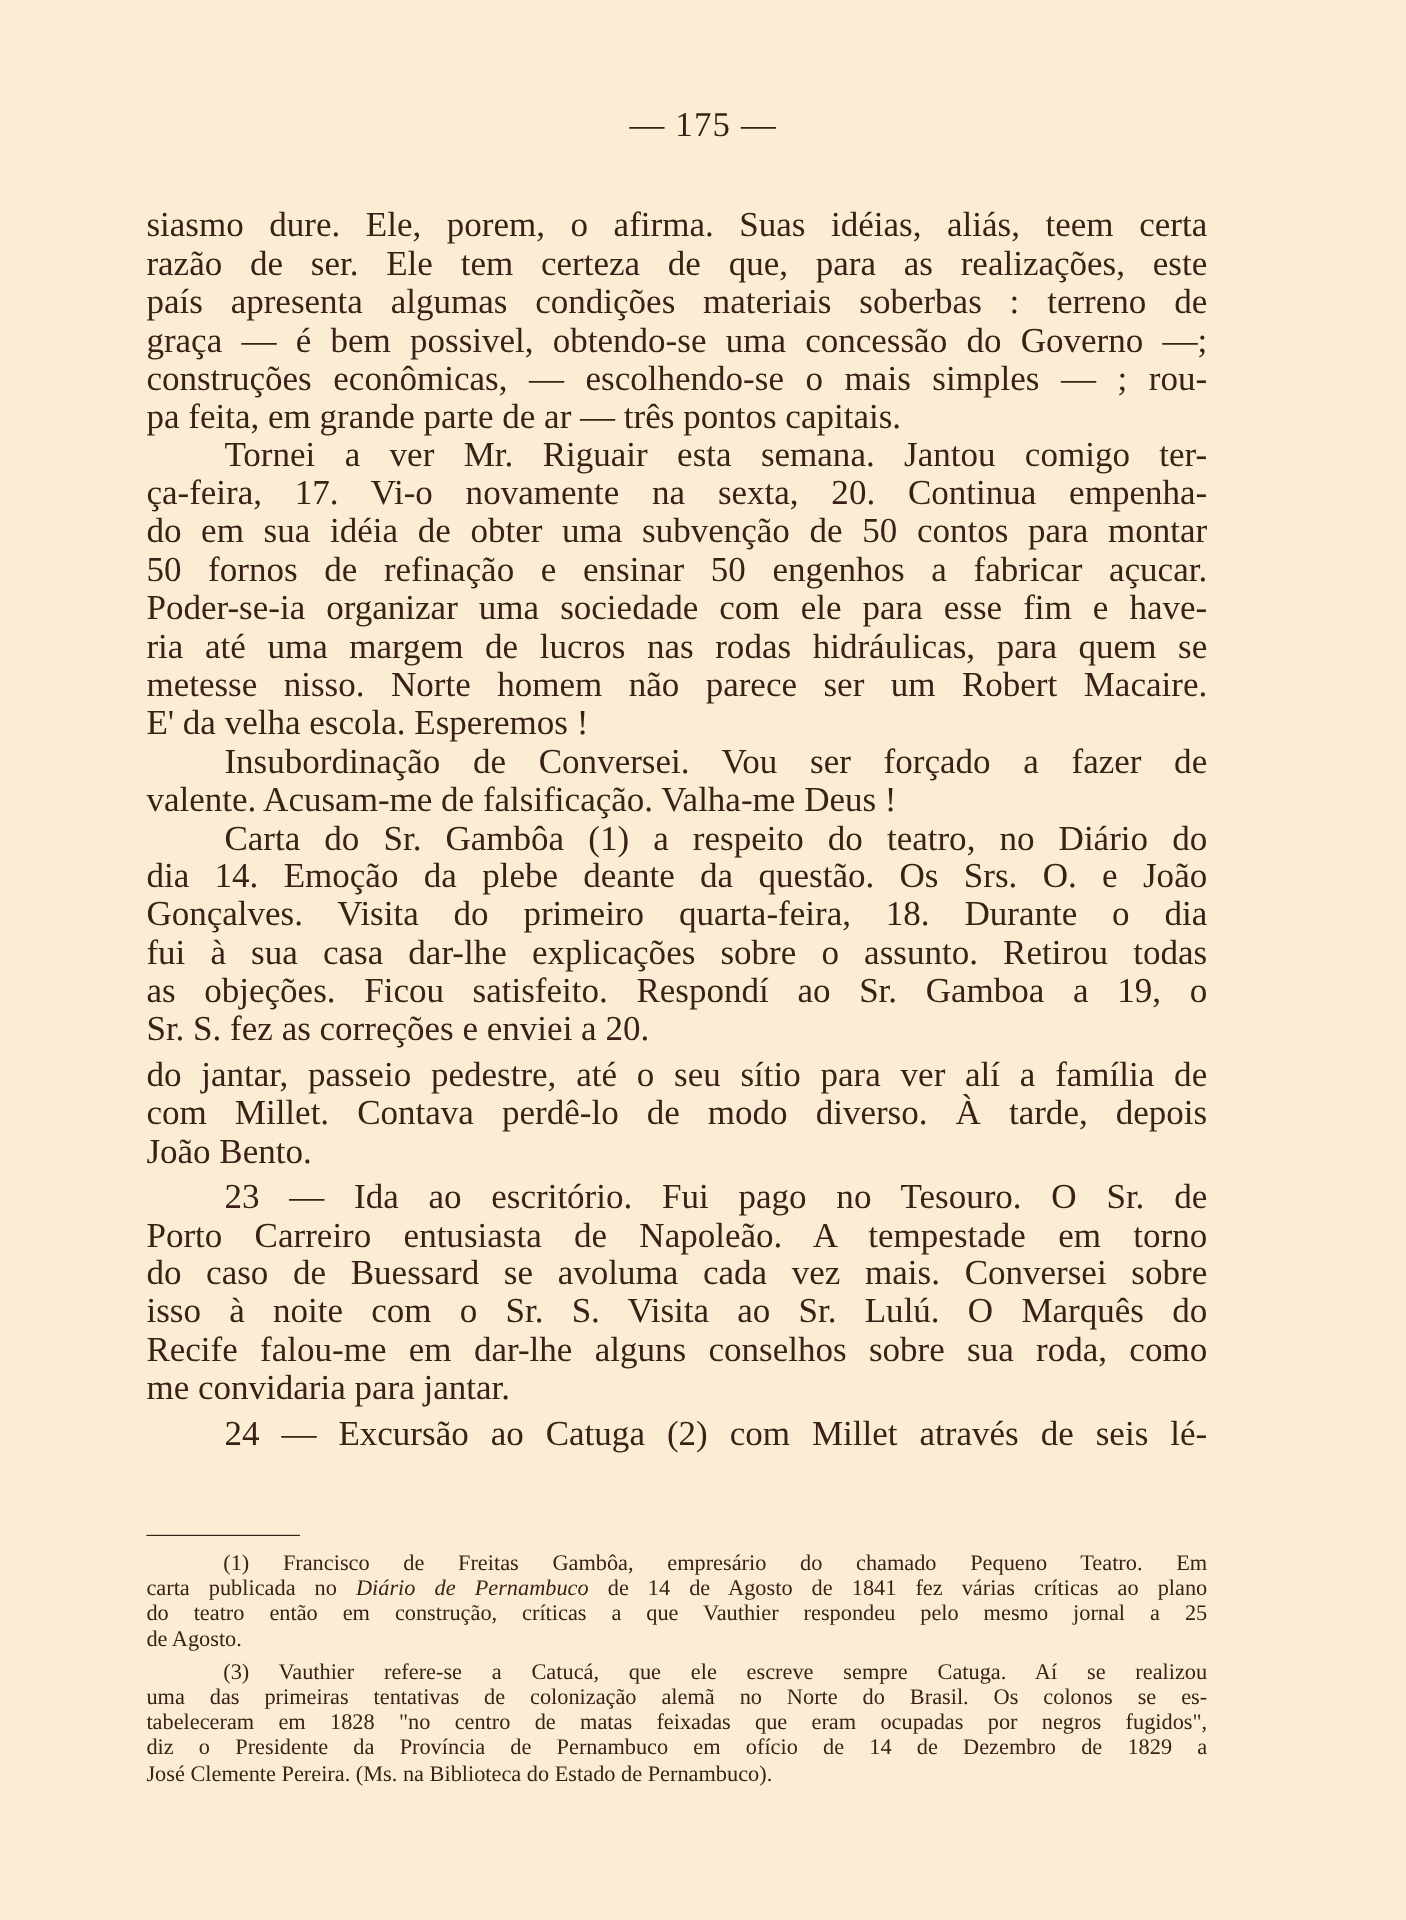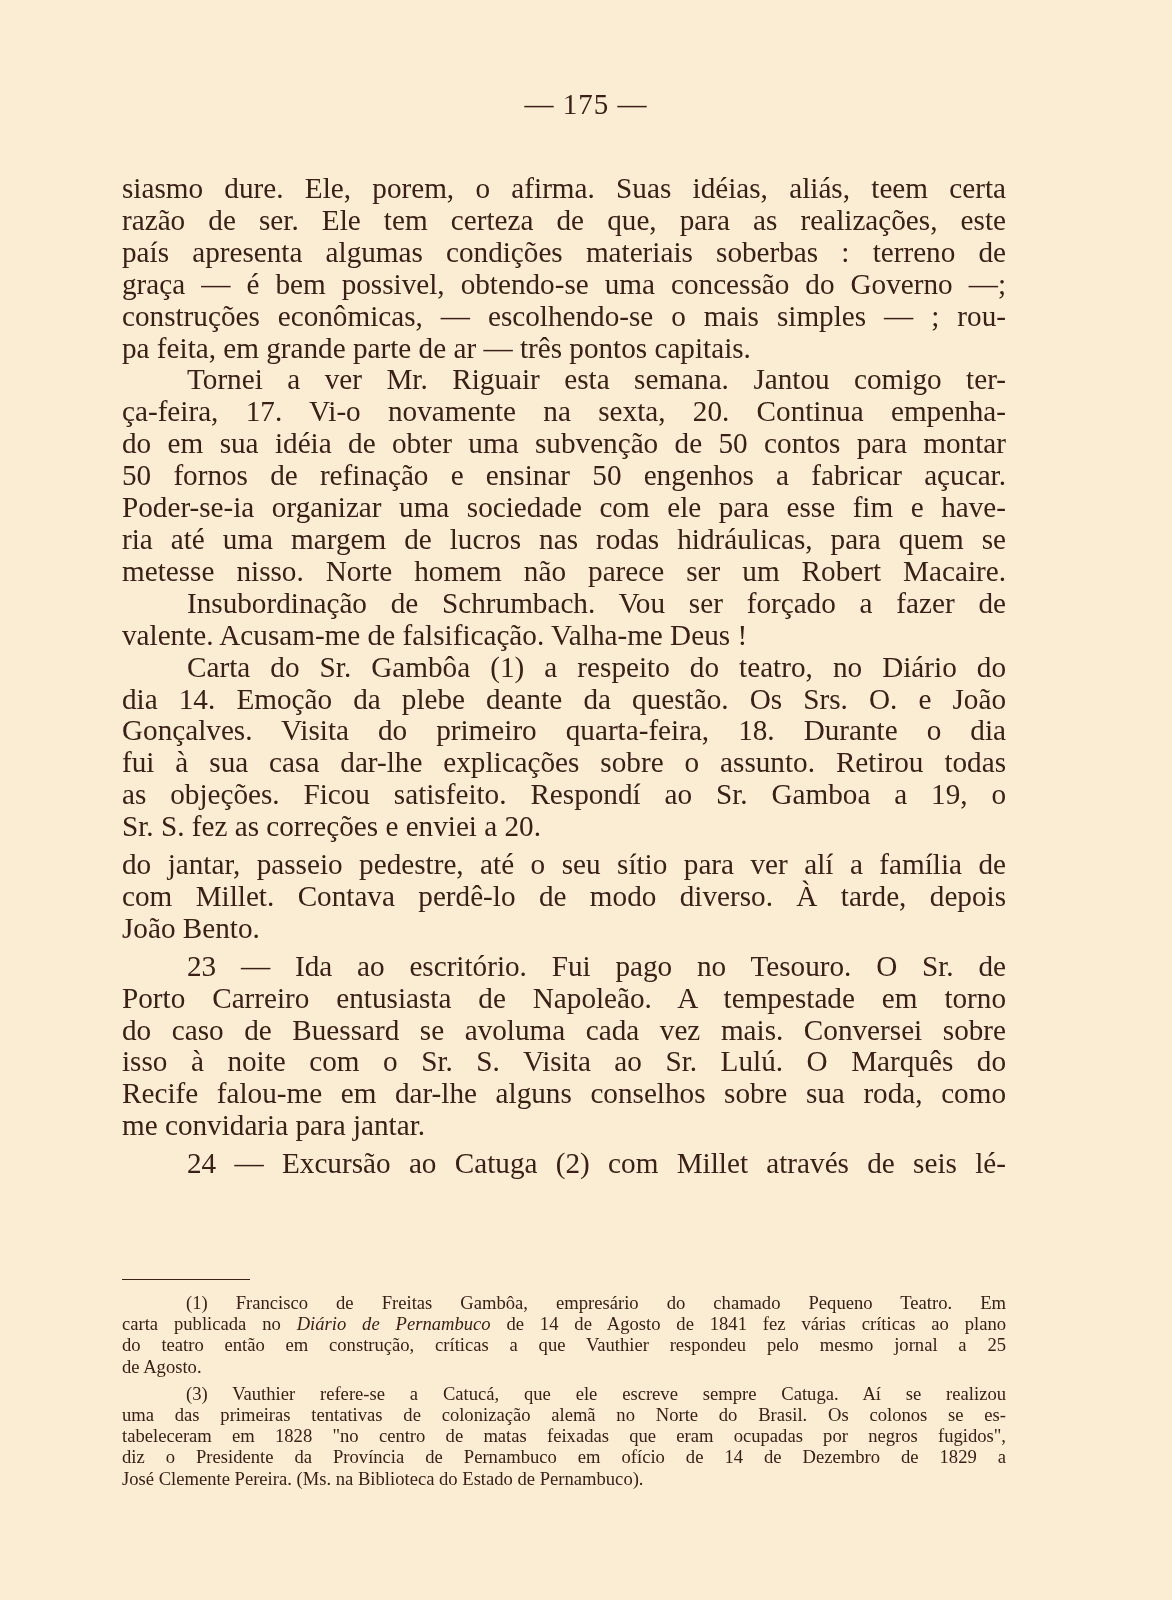--- a/index.html
+++ b/index.html
@@ -50,23 +50,24 @@
       <span class="line last">pa feita, em grande parte de ar — três pontos capitais.</span>
     </div>
     <div>
       <span class="line indent">Tornei a ver Mr. Riguair esta semana.  Jantou comigo ter-</span>
       <span class="line">ça-feira, 17.  Vi-o novamente na sexta, 20.  Continua empenha-</span>
       <span class="line">do em sua idéia de obter uma subvenção de 50 contos para montar</span>
       <span class="line">50 fornos de refinação e ensinar 50 engenhos a fabricar açucar.</span>
       <span class="line">Poder-se-ia organizar uma sociedade com ele para esse fim e have-</span>
       <span class="line">ria até uma margem de lucros nas rodas hidráulicas, para quem se</span>
       <span class="line">metesse nisso.  Norte homem não parece ser um Robert Macaire.</span>
+      <span class="line last">E' da velha escola.  Esperemos !</span>
     </div>
     <div>
-      <span class="line indent">Insubordinação de Schrumbach.  Vou ser forçado a fazer de</span>
+      <span class="line indent">Insubordinação de Conversei.  Vou ser forçado a fazer de</span>
       <span class="line last">valente.  Acusam-me de falsificação.  Valha-me Deus !</span>
     </div>
     <div>
       <span class="line indent">Carta do Sr. Gambôa (1) a respeito do teatro, no Diário do</span>
       <span class="line">dia 14.  Emoção da plebe deante da questão.  Os Srs. O. e João</span>
       <span class="line">Gonçalves.  Visita do primeiro quarta-feira, 18.  Durante o dia</span>
       <span class="line">fui à sua casa dar-lhe explicações sobre o assunto.  Retirou todas</span>
       <span class="line">as objeções.  Ficou satisfeito.  Respondí ao Sr. Gamboa a 19, o</span>
       <span class="line last">Sr. S. fez as correções e enviei a 20.</span>
     </div>

